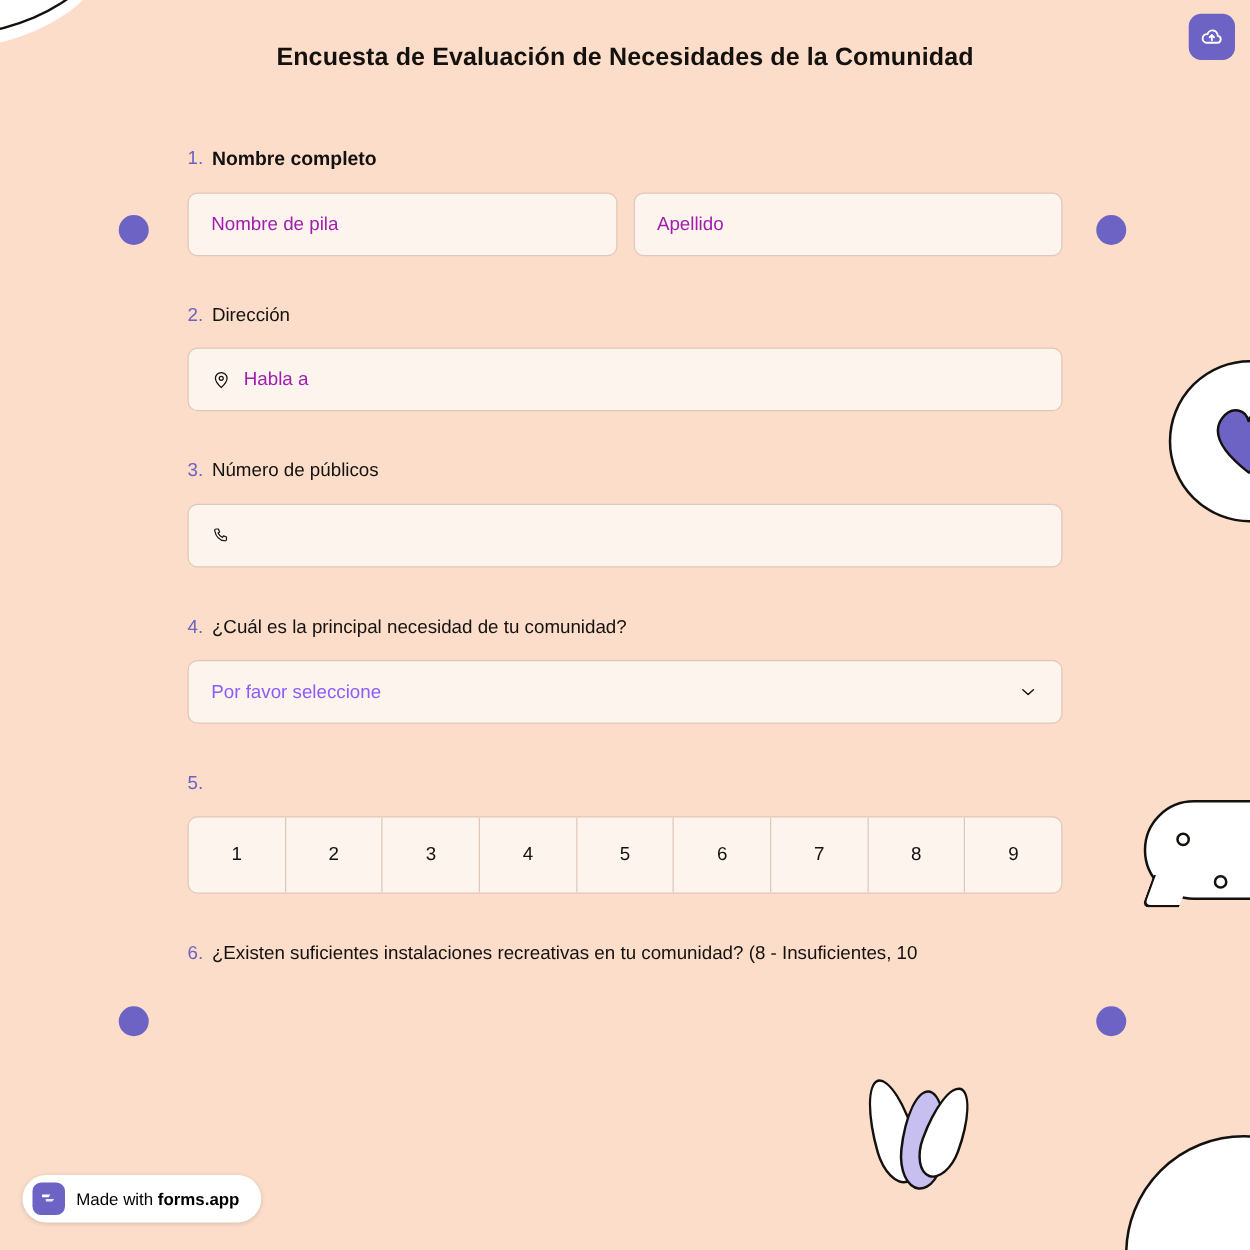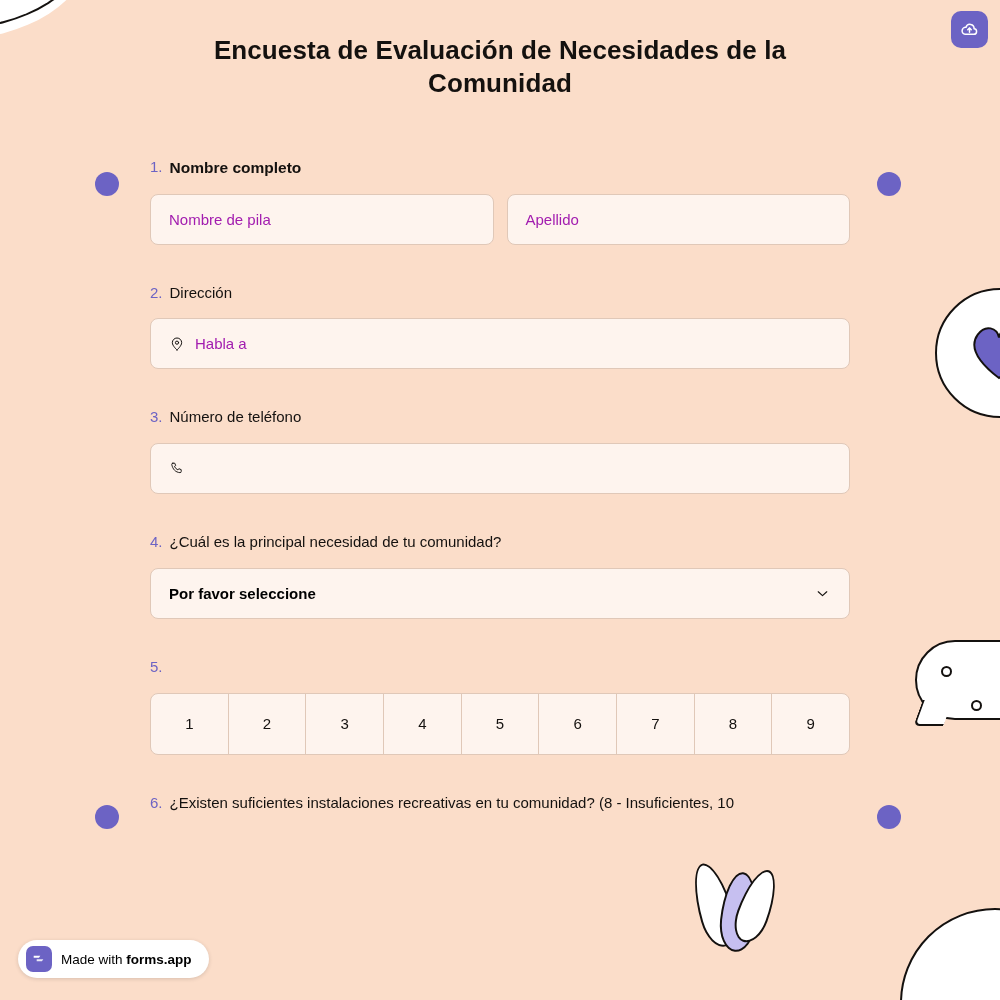--- a/index.html
+++ b/index.html
@@ -134,21 +134,21 @@
   .page {
     position: relative;
     width: 1000px;
     padding-top: 34px;
     z-index: 3;
   }
   .form-title {
     width: 700px;
     margin: 0 auto;
     text-align: center;
-    font-size: 26px;
+    font-size: 20px;
     font-weight: bold;
     color: #14110f;
     line-height: 1.25;
     letter-spacing: .1px;
   }
 
   .fields {
     width: 700px;
     margin: 0 auto;
     padding-top: 56px;
@@ -177,21 +177,21 @@
     display: flex;
     align-items: center;
     padding: 0 18px;
     font-size: 15px;
     color: #6a635e;
     gap: 10px;
   }
   .input.full { width: 100%; }
   .input .ph { color: #a21caf; }
   .input.select { justify-content: space-between; color: #14110f; cursor: pointer; }
-  .input.select .val { color: #000000; font-weight: bold; }
+  .input.select .val { color: #8b5cf6; }
 
   .icon { display: inline-flex; align-items: center; justify-content: center; flex: 0 0 auto; }
 
   .rating {
     display: flex;
     width: 100%;
     height: 62px;
     border: 1px solid #e0c8b8;
     border-radius: 8px;
     background: #fef4ee;
@@ -305,21 +305,21 @@
             <circle cx="12" cy="10" r="2.4"></circle>
           </svg>
         </span>
         <span class="ph">Habla a</span>
       </div>
     </div>
 
     <div class="field">
       <div class="q-label">
         <span class="q-num">3.</span>
-        <span class="q-text">Número de teléfono</span>
+        <span class="q-text">Número de públicos</span>
       </div>
       <div class="input full">
         <span class="icon">
           <svg viewBox="0 0 24 24" width="15" height="15" fill="none" stroke="#14110f" stroke-width="1.5" stroke-linecap="round" stroke-linejoin="round">
             <path d="M6.2 3.5h3l1.5 3.8-2 1.4a11.5 11.5 0 0 0 5.6 5.6l1.4-2 3.8 1.5v3a1.8 1.8 0 0 1-2 1.8C10.5 18 6 13.5 4.4 5.5a1.8 1.8 0 0 1 1.8-2z"></path>
           </svg>
         </span>
         <span class="ph"></span>
       </div>
     </div>

